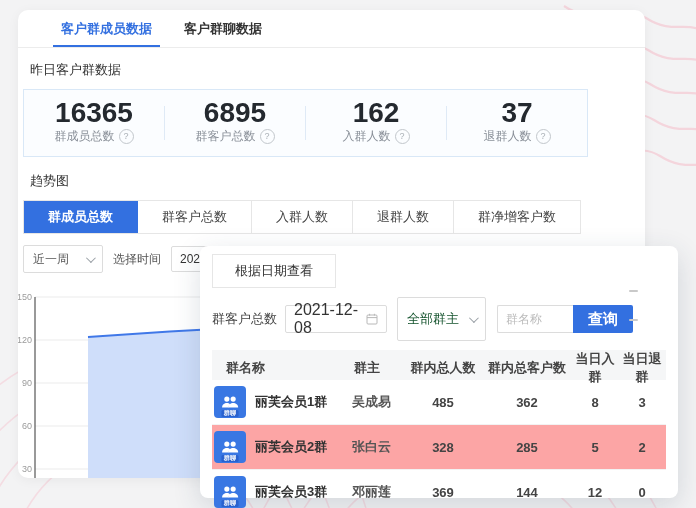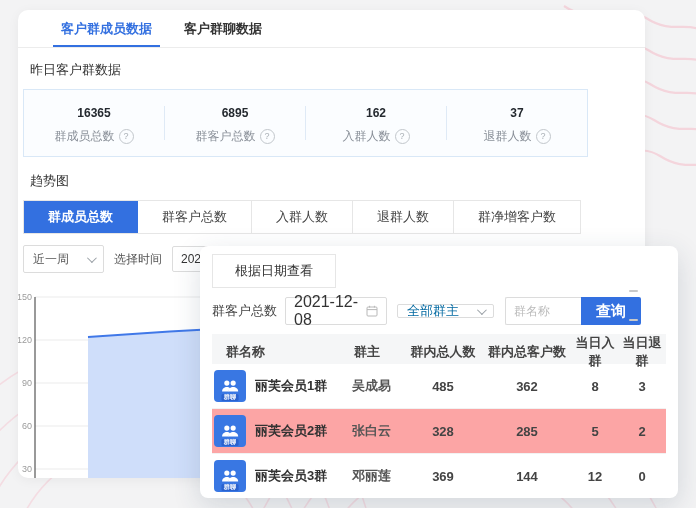--- a/index.html
+++ b/index.html
@@ -22,55 +22,55 @@
   .tabbar{height:37px;border-bottom:1px solid #ececec;display:flex;padding-left:27px;}
   .tab{position:relative;padding:0 16px;line-height:37px;font-size:13px;color:#333;font-weight:bold;cursor:pointer;}
   .tab.active{color:#3370e0;}
   .tab.active:after{content:"";position:absolute;left:8px;right:8px;bottom:0;height:2px;background:#3370e0;}
   .section-label{font-size:13px;color:#333;margin:13px 0 10px 12px;}
   .stats-box{
     margin-left:5px;width:563px;height:66px;border:1px solid #d9e8f7;background:#fbfdff;
     display:flex;align-items:center;
   }
   .stat{flex:1;text-align:center;}
-  .stat-value{font-size:12px;font-weight:bold;color:#24292f;line-height:24px;}
+  .stat-value{font-size:28px;font-weight:bold;color:#24292f;line-height:24px;}
   .stat-label{font-size:12px;color:#8a9099;margin-top:3px;display:flex;align-items:center;justify-content:center;gap:4px;}
   .help{display:inline-block;width:13px;height:13px;border:1px solid #c2c7cc;border-radius:50%;
         font-size:9px;line-height:13px;color:#aab0b6;text-align:center;cursor:pointer;}
   .stat-divider{width:1px;height:34px;background:#dfeaf6;}
 
   .seg-tabs{display:inline-flex;border:1px solid #e6e6e6;margin-left:5px;background:#fff;}
   .seg-tab{padding:0 24px;height:32px;line-height:32px;font-size:13px;color:#444;border-right:1px solid #e6e6e6;cursor:pointer;white-space:nowrap;}
   .seg-tab:last-child{border-right:none;}
   .seg-tab.active{background:#3370e0;color:#fff;font-weight:bold;border-color:#3370e0;}
 
   .filter-row{display:flex;align-items:center;gap:10px;margin:11px 0 0 5px;font-size:12px;color:#555;}
   .select{display:inline-flex;align-items:center;justify-content:space-between;border:1px solid #dcdcdc;border-radius:2px;
-          height:26px;padding:0 9px;background:#fff;color:#555;cursor:pointer;min-width:60px;gap:8px;}
+          height:26px;padding:0 9px;background:#fff;color:#555;cursor:pointer;min-width:60px;}
   .chev{width:6px;height:6px;border-right:1.4px solid #9aa0a6;border-bottom:1.4px solid #9aa0a6;
         transform:rotate(45deg) translateY(-2px);margin-left:10px;flex:none;}
   .text-input{border:1px solid #dcdcdc;border-radius:2px;height:26px;padding:0 8px;font-size:12px;color:#333;
               font-family:"Liberation Sans","DejaVu Sans",sans-serif;background:#fff;box-sizing:border-box;}
   #trend-date{width:140px;}
 
   #trend-chart{position:absolute;left:0;top:280px;}
 
   
   .panel{
     position:absolute;left:200px;top:246px;width:478px;height:252px;background:#fff;border-radius:8px;
     z-index:5;box-shadow:0 8px 28px rgba(40,60,90,.16);padding:8px 12px;box-sizing:border-box;
   }
   .panel-tabs{display:inline-flex;border:1px solid #e6e6e6;}
   .panel-tab{padding:0 22px;height:32px;line-height:32px;font-size:13px;color:#333;cursor:pointer;white-space:nowrap;}
   .panel-tab.active{background:#3370e0;color:#fff;font-weight:bold;}
   .panel-filter{display:flex;align-items:center;margin-top:9px;font-size:13px;color:#444;}
   .panel-filter .lbl{margin-right:8px;}
   .date-input{width:102px;height:28px;display:inline-flex;align-items:center;justify-content:space-between;
               border:1px solid #dcdcdc;border-radius:2px;padding:0 8px;box-sizing:border-box;font-size:16px;color:#333;cursor:pointer;}
-  .owner-select{min-width:86px;height:14px;margin-left:10px;color:#0369a1;box-sizing:border-box;}
+  .owner-select{min-width:86px;height:44px;margin-left:10px;color:#14532d;box-sizing:border-box;}
   .input-group{display:flex;margin-left:11px;}
   #group-name-input{width:76px;height:28px;border-right:none;border-radius:2px 0 0 2px;}
   #group-name-input::placeholder{color:#bbb;}
   .btn-primary{height:28px;padding:0 15px;background:#3370e0;color:#fff;border:none;border-radius:0 2px 2px 0;
                font-size:15px;font-weight:bold;cursor:pointer;font-family:inherit;}
   .scroll-dashes{position:absolute;right:40px;top:44px;display:flex;flex-direction:column;gap:27px;cursor:pointer;}
   .scroll-dashes i{display:block;width:9px;height:2px;background:#c9c9c9;border-radius:1px;}
 
   .tbl{margin-top:9px;font-size:13px;}
   .tbl-row{display:grid;grid-template-columns:140px 52px 78px 90px 46px 48px;align-items:center;}

